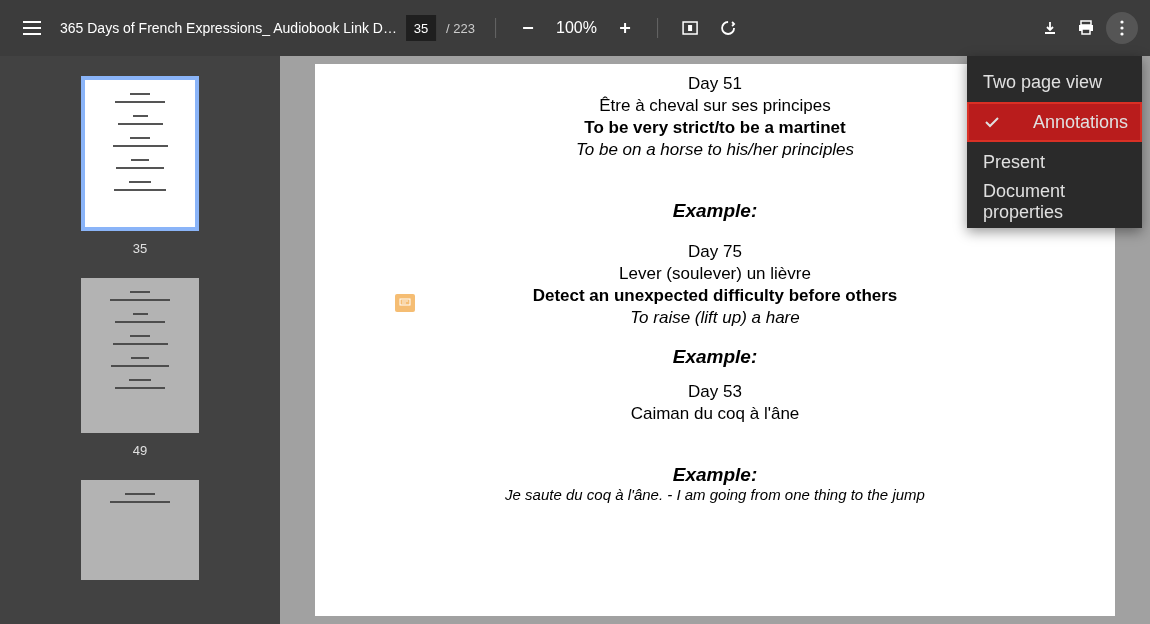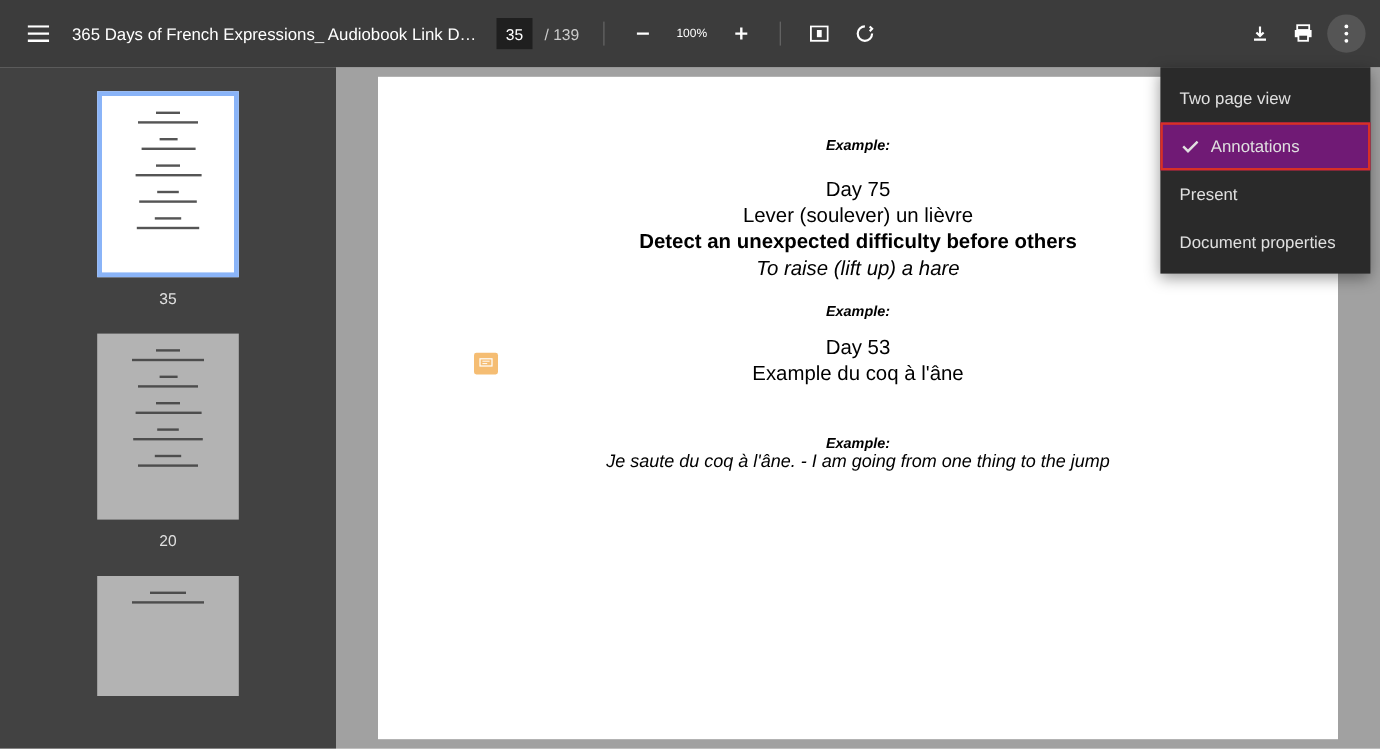--- a/index.html
+++ b/index.html
@@ -70,21 +70,21 @@
     width: 32px;
     height: 32px;
     display: flex;
     align-items: center;
     justify-content: center;
     cursor: pointer;
     color: #fff;
     border-radius: 50%;
   }
   .zoom-text {
-    font-size: 10px;
+    font-size: 16px;
     color: #fff;
     margin: 0 6px;
   }
   .toolbar .right {
     margin-left: auto;
     display: flex;
     align-items: center;
     gap: 4px;
   }
   .more-btn {
@@ -153,21 +153,21 @@
     background: #fff;
     padding: 10px 40px 40px;
     position: relative;
   }
   .entry { text-align: center; margin-bottom: 10px; }
   .entry .day { font-size: 17px; color: #000; margin-bottom: 2px; }
   .entry .french { font-size: 17px; color: #000; margin-bottom: 2px; }
   .entry .english { font-size: 17px; font-weight: bold; color: #000; margin-bottom: 2px; }
   .entry .literal { font-size: 17px; font-style: italic; color: #000; }
   .example-block { text-align: center; margin: 40px 0 20px; }
-  .example-lbl { font-size: 12px; font-style: italic; font-weight: bold; }
+  .example-lbl { font-size: 19px; font-style: italic; font-weight: bold; }
   .example-txt { font-size: 15px; font-style: italic; }
   .annotation-mark {
     position: absolute;
     left: 80px;
     top: 230px;
     width: 20px;
     height: 18px;
     background: #f5bd73;
     border-radius: 2px;
     display: flex;
@@ -183,27 +183,28 @@
     z-index: 20;
     padding: 6px 0;
     box-shadow: 0 4px 12px rgba(0,0,0,0.4);
   }
   .menu-item {
     height: 40px;
     display: flex;
     align-items: center;
     padding: 0 16px;
     color: #e0e0e0;
-    font-size: 14px;
+    font-size: 18px;
     cursor: pointer;
     position: relative;
   }
   .menu-item.highlighted {
-    background: #701a75;
+    background: #b91c1c;
     border: 2.5px solid #d93025;
+    gap: 24px;
   }
   .menu-item .check {
     margin-right: 10px;
     width: 14px;
   }
   svg { display: block; }
   .thumb-content { width:100%; display:flex; flex-direction:column; align-items:center; }
   .thumb-block { margin-bottom:6px; display:flex; flex-direction:column; align-items:center; }
 </style>
 </head>
@@ -212,21 +213,21 @@
 <div class="toolbar">
   <div class="menu-btn">
     <svg width="18" height="14" viewBox="0 0 18 14">
         <path d="M0 1h18M0 7h18M0 13h18" stroke="#fff" stroke-width="2"></path>
       </svg>
   </div>
   <div class="title">365 Days of French Expressions_ Audiobook Link Do...</div>
 
   <div class="center">
     <input class="page-input" value="35" style="">
-    <span class="page-total">/ 139</span>
+    <span class="page-total">/ 223</span>
     <div class="sep"></div>
     <div class="icon-btn">
       <svg width="14" height="14">
           <path d="M2 7h10" stroke="#fff" stroke-width="2"></path>
         </svg>
     </div>
     <span class="zoom-text">100%</span>
     <div class="icon-btn">
       <svg width="14" height="14">
           <path d="M2 7h10M7 2v10" stroke="#fff" stroke-width="2"></path>
@@ -317,21 +318,21 @@
           <div class="thumb-block">
               <div class="thumb-line" style="width:18px"></div>
               <div class="thumb-line" style="width:58px"></div>
             </div>
           <div class="thumb-block">
               <div class="thumb-line" style="width:22px"></div>
               <div class="thumb-line" style="width:50px"></div>
             </div>
         </div>
       </div>
-      <div class="thumb-label">20</div>
+      <div class="thumb-label">49</div>
     </div>
     <div class="thumb-wrap">
       <div class="thumb dim" style="height:100px">
         <div class="thumb-content">
           <div class="thumb-block">
               <div class="thumb-line" style="width:30px"></div>
               <div class="thumb-line" style="width:60px"></div>
             </div>
         </div>
       </div>
@@ -340,37 +341,43 @@
 
   <div class="viewer">
     <div class="page">
       <div class="annotation-mark">
         <svg width="12" height="10" viewBox="0 0 12 10">
             <rect x="1" y="1" width="10" height="6" fill="none" stroke="#fff" stroke-width="1"></rect>
             <path d="M3 3h6M3 5h4" stroke="#fff" stroke-width="0.8"></path>
           </svg>
       </div>
 
+      <div class="entry">
+        <div class="day">Day 51</div>
+        <div class="french">Être à cheval sur ses principes</div>
+        <div class="english">To be very strict/to be a martinet</div>
+        <div class="literal">To be on a horse to his/her principles</div>
+      </div>
       <div class="example-block">
         <div class="example-lbl">Example:</div>
       </div>
 
       <div class="entry">
         <div class="day">Day 75</div>
         <div class="french">Lever (soulever) un lièvre</div>
         <div class="english">Detect an unexpected difficulty before others</div>
         <div class="literal">To raise (lift up) a hare</div>
       </div>
       <div class="example-block" style="margin:18px 0 14px">
         <div class="example-lbl">Example:</div>
       </div>
 
       <div class="entry">
         <div class="day">Day 53</div>
-        <div class="french">Example du coq à l'âne</div>
+        <div class="french">Caiman du coq à l'âne</div>
       </div>
       <div class="example-block">
         <div class="example-lbl">Example:</div>
         <div class="example-txt">Je saute du coq à l'âne. - I am going from one thing to the jump</div>
       </div>
     </div>
   </div>
 </div>
 
 <div class="dropdown-menu">

